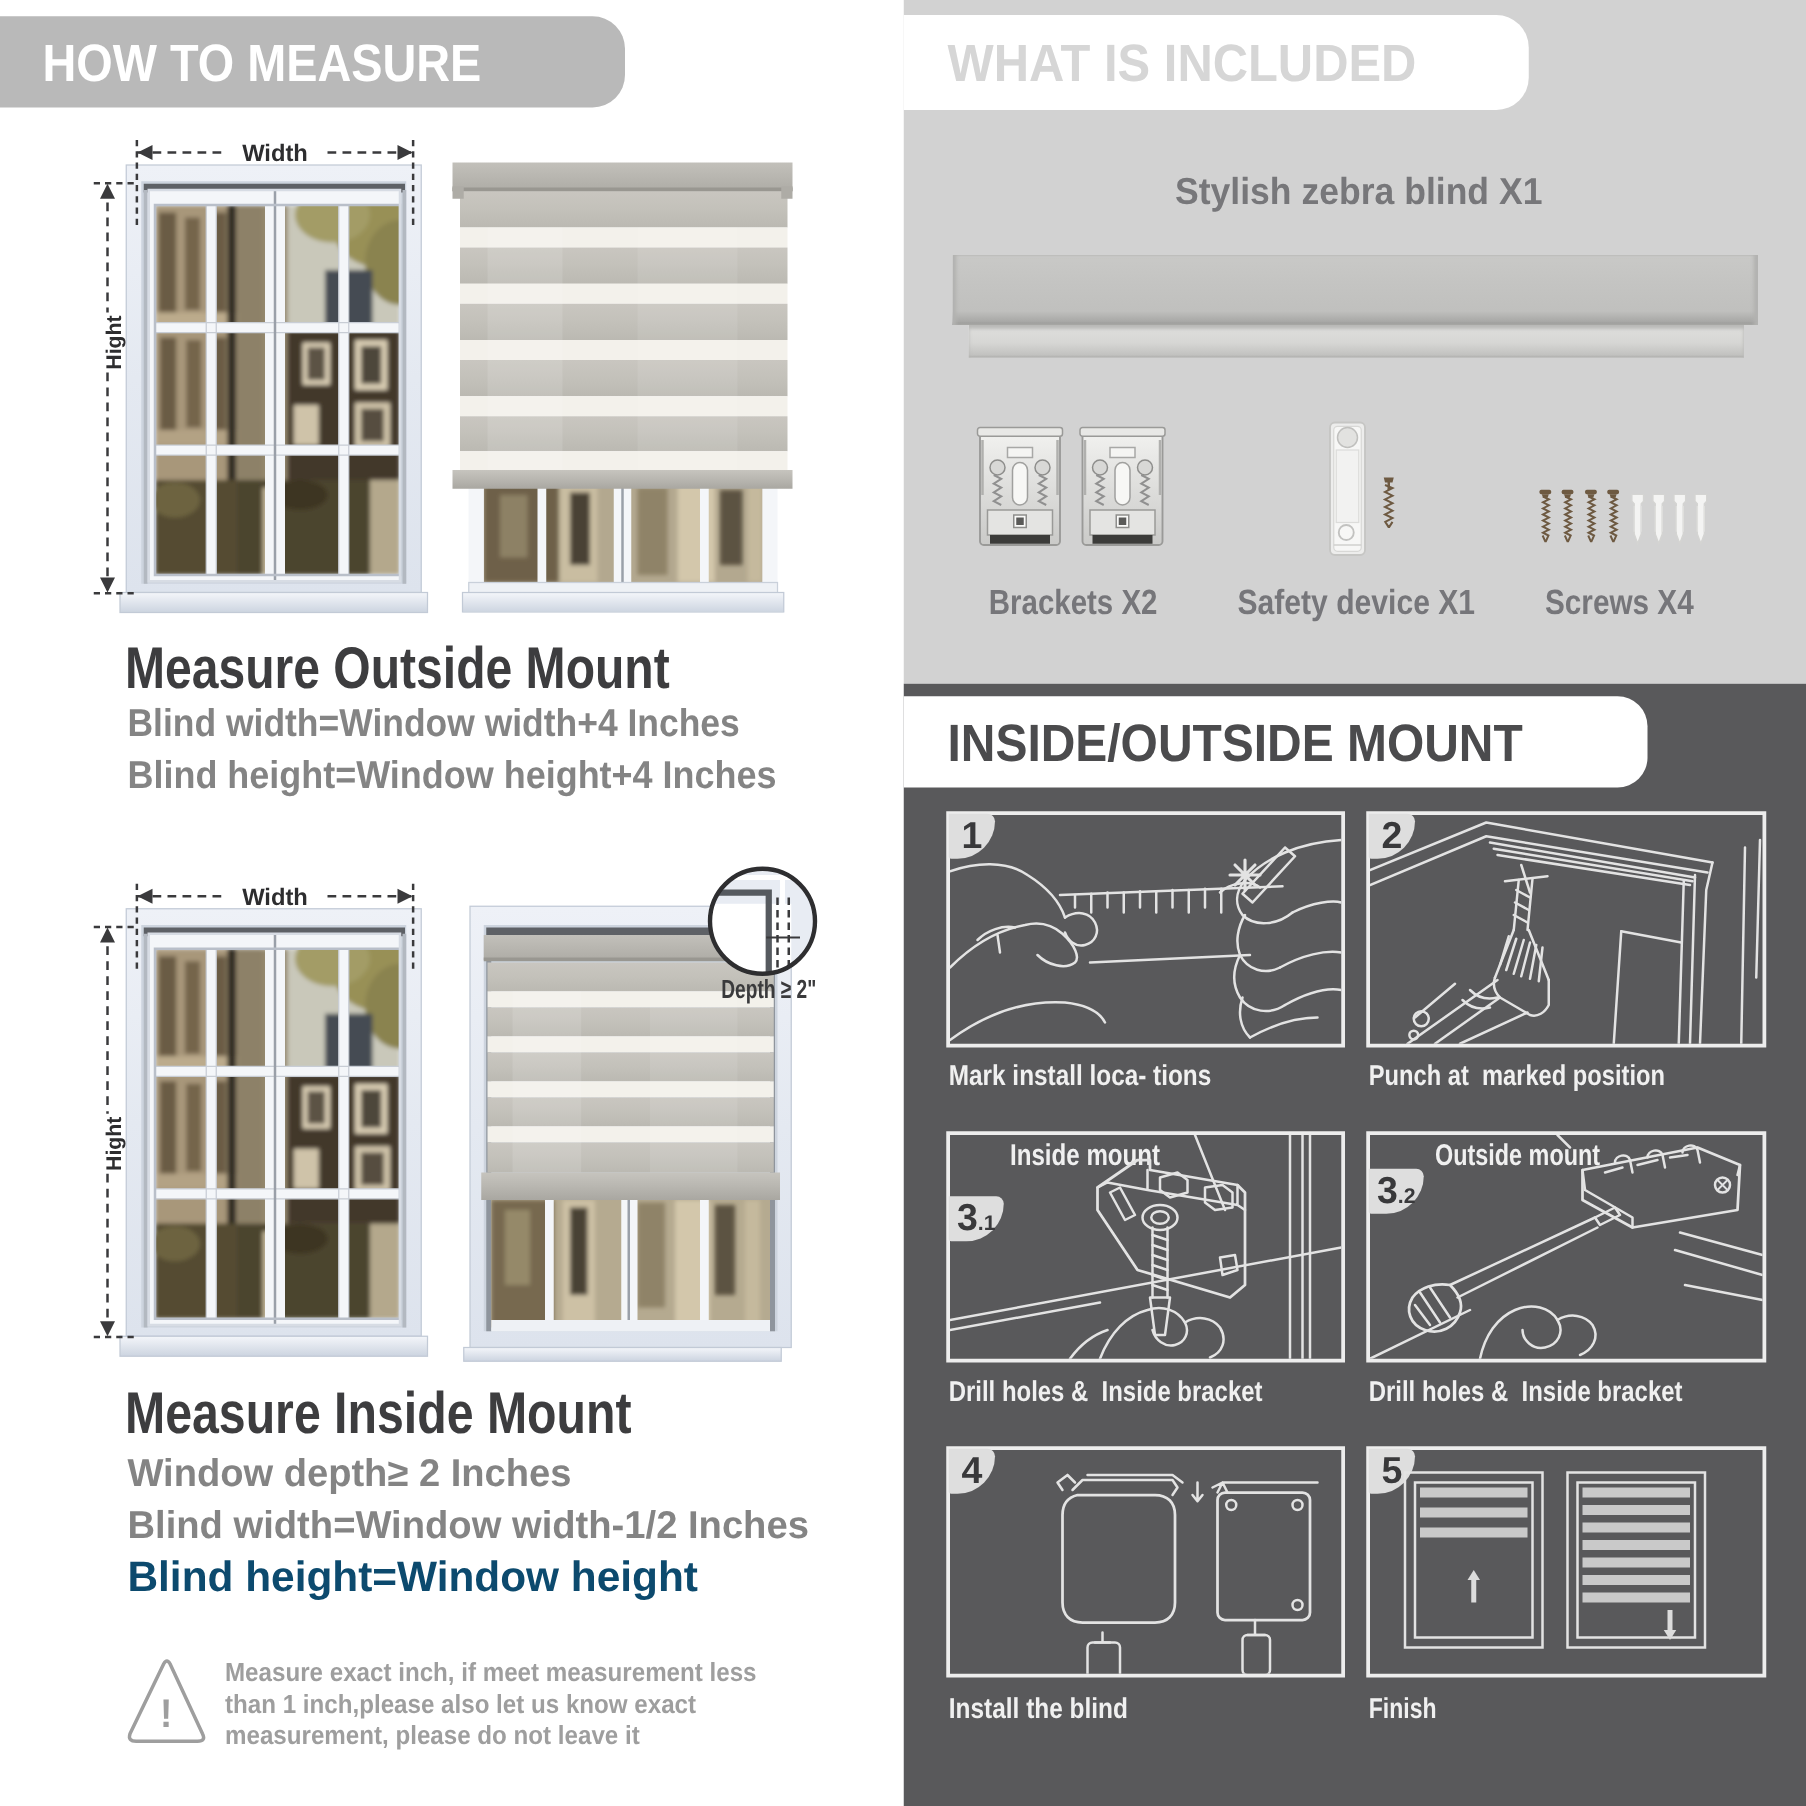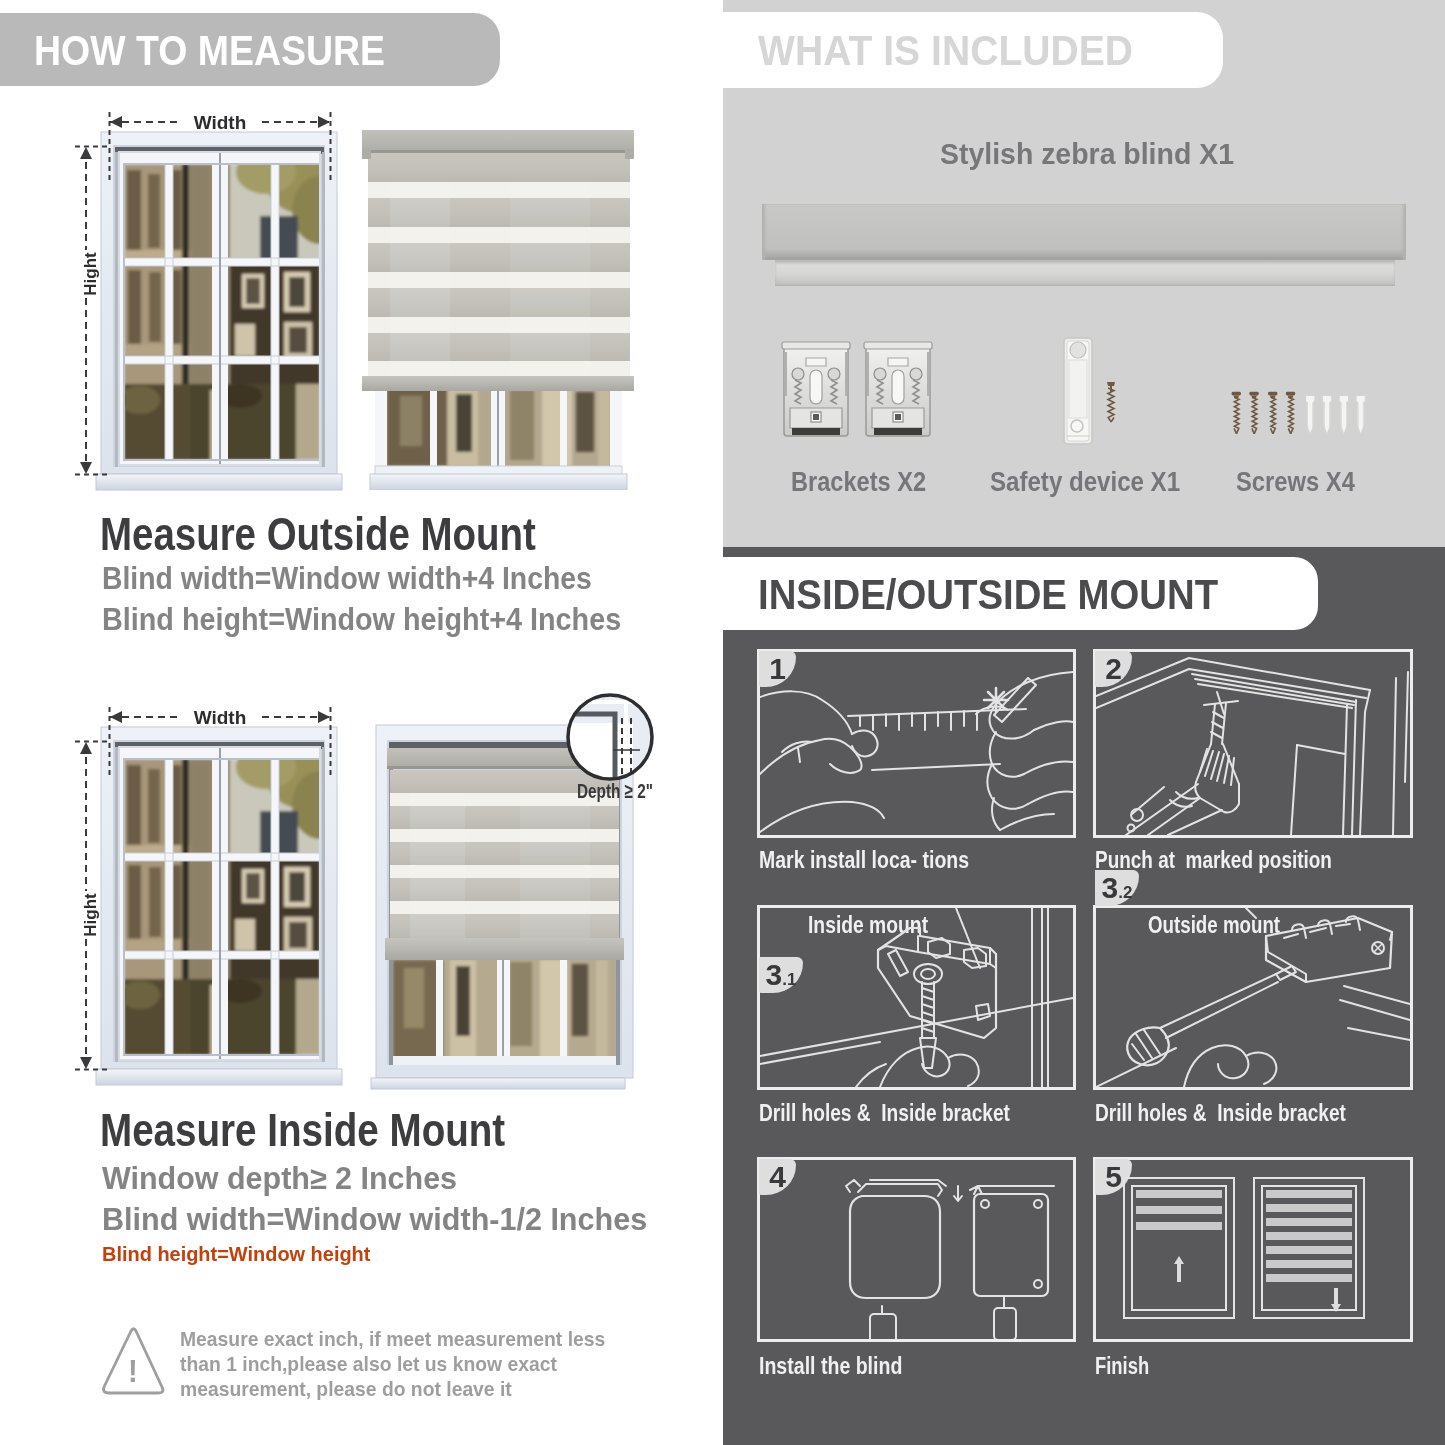--- a/index.html
+++ b/index.html
@@ -17,21 +17,21 @@
 <div class="abs" style="left:0;top:13px;width:500px;height:73px;background:#b9b9b9;border-radius:0 26px 26px 0"></div>
 <div class="abs b" style="left:34px;top:13px;height:73px;line-height:75px;font-size:42px;color:#ffffff;transform:scaleX(0.892);transform-origin:0 50%">HOW TO MEASURE</div>
 
 <div class="abs b" style="left:100px;top:506px;font-size:47px;color:#3d3d3f;transform:scaleX(0.818);transform-origin:0 0">Measure Outside Mount</div>
 <div class="abs b" style="left:102px;top:561px;font-size:31px;color:#848484;transform:scaleX(0.915);transform-origin:0 0">Blind width=Window width+4 Inches</div>
 <div class="abs b" style="left:102px;top:602px;font-size:31px;color:#848484;transform:scaleX(0.928);transform-origin:0 0">Blind height=Window height+4 Inches</div>
 
 <div class="abs b" style="left:100px;top:1102px;font-size:47px;color:#3d3d3f;transform:scaleX(0.821);transform-origin:0 0">Measure Inside Mount</div>
 <div class="abs b" style="left:102px;top:1161px;font-size:31px;color:#848484;transform:scaleX(0.983);transform-origin:0 0">Window depth≥ 2 Inches</div>
 <div class="abs b" style="left:102px;top:1202px;font-size:31px;color:#848484;transform:scaleX(0.985);transform-origin:0 0">Blind width=Window width-1/2 Inches</div>
-<div class="abs b" style="left:102px;top:1243px;font-size:20px;color:#c2410c;transform:scaleX(0.997);transform-origin:0 0">Blind height=Window height</div>
+<div class="abs b" style="left:102px;top:1243px;font-size:34px;color:#0c4a6e;transform:scaleX(0.997);transform-origin:0 0">Blind height=Window height</div>
 
 <svg class="abs" style="left:98px;top:1322px" width="75" height="80" viewBox="0 0 75 80">
 <path d="M33 9 L6 65 Q4 71 11 71 L60 71 Q67 71 64 65 L38 9 Q35.5 4.5 33 9 Z" fill="none" stroke="#9e9e9e" stroke-width="2.8" stroke-linejoin="round"></path>
 <text x="35" y="60" font-size="32" font-weight="bold" fill="#9e9e9e" text-anchor="middle" transform="scale(0.92,1)" style="transform-origin:35px 0">!</text>
 </svg>
 <div class="abs b" style="left:180px;top:1326px;font-size:21px;color:#9e9e9e;line-height:25px;transform:scaleX(0.92);transform-origin:0 0">Measure exact inch, if meet measurement less<br>than 1 inch,please also let us know exact<br>measurement, please do not leave it</div>
 
 <div class="abs" style="left:723px;top:12px;width:500px;height:76px;background:#ffffff;border-radius:0 26px 26px 0"></div>
 <div class="abs b" style="left:758px;top:12px;height:76px;line-height:78px;font-size:42px;color:#d6d6d6;transform:scaleX(0.931);transform-origin:0 50%">WHAT IS INCLUDED</div>
 <div class="abs b" style="left:940px;top:137px;font-size:30px;color:#77777a;transform:scaleX(0.948);transform-origin:0 0">Stylish zebra blind X1</div>
@@ -448,21 +448,21 @@
 <div class="panel" style="left:757px;top:649px;width:319px;height:189px"></div>
 <div class="panel" style="left:1093px;top:649px;width:320px;height:189px"></div>
 <div class="panel" style="left:757px;top:905px;width:319px;height:185px"></div>
 <div class="panel" style="left:1093px;top:905px;width:320px;height:185px"></div>
 <div class="panel" style="left:757px;top:1157px;width:319px;height:185px"></div>
 <div class="panel" style="left:1093px;top:1157px;width:320px;height:185px"></div>
 
 <div class="badge" style="left:759px;top:651px">1</div>
 <div class="badge" style="left:1095px;top:651px">2</div>
 <div class="badge" style="left:759px;top:957px;width:44px">3<span style="font-size:17px">.1</span></div>
-<div class="badge" style="left:1095px;top:870px;width:44px">3<span style="font-size:17px">.2</span></div>
+<div class="badge" style="left:1095px;top:935px;width:44px">3<span style="font-size:17px">.2</span></div>
 <div class="badge" style="left:759px;top:1159px">4</div>
 <div class="badge" style="left:1095px;top:1159px">5</div>
 
 <div class="cap" style="left:808px;top:911px;font-size:24px;transform:scaleX(0.804);transform-origin:0 0">Inside mount</div>
 <div class="cap" style="left:1148px;top:911px;font-size:24px;transform:scaleX(0.780);transform-origin:0 0">Outside mount</div>
 
 <div class="cap" style="left:759px;top:847px;transform:scaleX(0.847);transform-origin:0 0">Mark install loca- tions</div>
 <div class="cap" style="left:1095px;top:847px;transform:scaleX(0.824);transform-origin:0 0">Punch at  marked position</div>
 <div class="cap" style="left:759px;top:1100px;transform:scaleX(0.832);transform-origin:0 0">Drill holes &amp;  Inside bracket</div>
 <div class="cap" style="left:1095px;top:1100px;transform:scaleX(0.832);transform-origin:0 0">Drill holes &amp;  Inside bracket</div>

